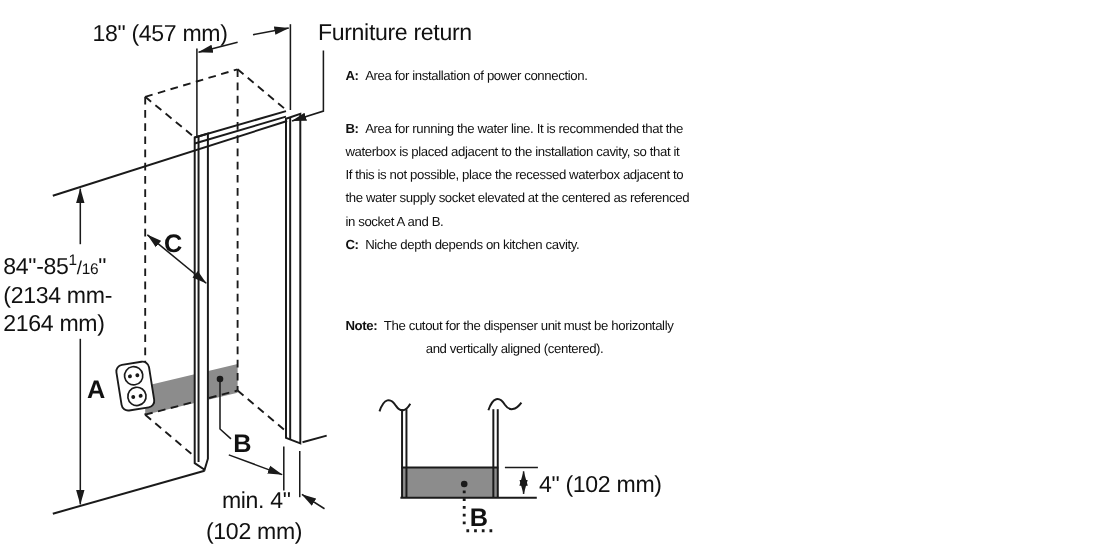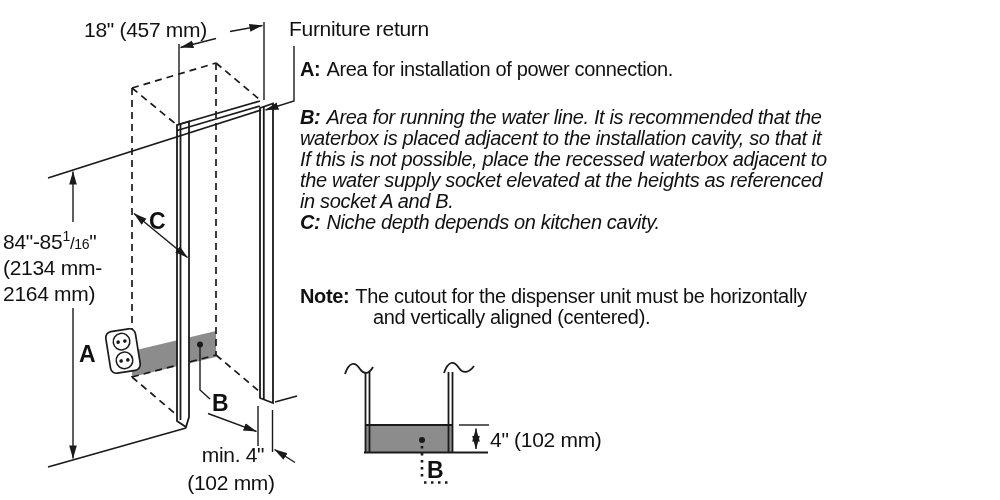--- a/index.html
+++ b/index.html
@@ -6,21 +6,21 @@
   .canvas{position:relative;width:1000px;height:500px;background:#ffffff;overflow:hidden;
           font-family:"Liberation Sans", sans-serif;color:#111;}
   svg{position:absolute;left:0;top:0;}
   svg .ln{stroke:#1a1a1a;stroke-width:1.8;fill:none;}
   svg .thin{stroke:#1a1a1a;stroke-width:1.4;fill:none;}
   svg .dash{stroke:#1a1a1a;stroke-width:1.7;fill:none;stroke-dasharray:7 5;}
   svg .dots{stroke:#1a1a1a;stroke-width:2.6;fill:none;stroke-dasharray:2.5 4.5;}
   svg .white{fill:#ffffff;stroke:#1a1a1a;stroke-width:1.8;}
   svg text{fill:#111;font-family:"Liberation Sans", sans-serif;font-size:21px;letter-spacing:-0.3px;}
   svg text.big{font-size:23px;font-weight:bold;}
-  .txtcol{position:absolute;left:300px;font-size:20px;line-height:21px;letter-spacing:-0.35px;}
+  .txtcol{position:absolute;left:314px;font-size:12px;line-height:21px;letter-spacing:-0.35px;}
   .tline{white-space:nowrap;}
   .pfx{font-weight:bold;margin-right:6px;}
   .note-ind{padding-left:73px;}
 </style>
 </head>
 <body>
 
 <div class="canvas">
 
   <svg width="1000" height="500" viewBox="0 0 1000 500">
@@ -134,25 +134,25 @@
       <line class="dots" x1="422" y1="446" x2="422" y2="480"></line>
       <line class="dots" x1="424" y1="482.5" x2="450" y2="482.5"></line>
       <text class="big" x="427" y="478">B</text>
     </g>
   </svg>
 
   <div class="txtcol" style="top:59px;">
     <div class="tline"><b class="pfx">A:</b><span>Area for installation of power connection.</span></div>
   </div>
 
-  <div class="txtcol" style="top:107px;font-style:italic;">
+  <div class="txtcol" style="top:107px;">
     <div class="tline"><b class="pfx">B:</b><span>Area for running the water line. It is recommended that the</span></div>
     <div class="tline">waterbox is placed adjacent to the installation cavity, so that it</div>
     <div class="tline">If this is not possible, place the recessed waterbox adjacent to</div>
-    <div class="tline">the water supply socket elevated at the heights as referenced</div>
+    <div class="tline">the water supply socket elevated at the centered as referenced</div>
     <div class="tline">in socket A and B.</div>
     <div class="tline"><b class="pfx">C:</b><span>Niche depth depends on kitchen cavity.</span></div>
   </div>
 
   <div class="txtcol" style="top:286px;">
     <div class="tline"><b class="pfx" style="">Note:</b><span>The cutout for the dispenser unit must be horizontally</span></div>
     <div class="tline note-ind">and vertically aligned (centered).</div>
   </div>
 
 </div>

